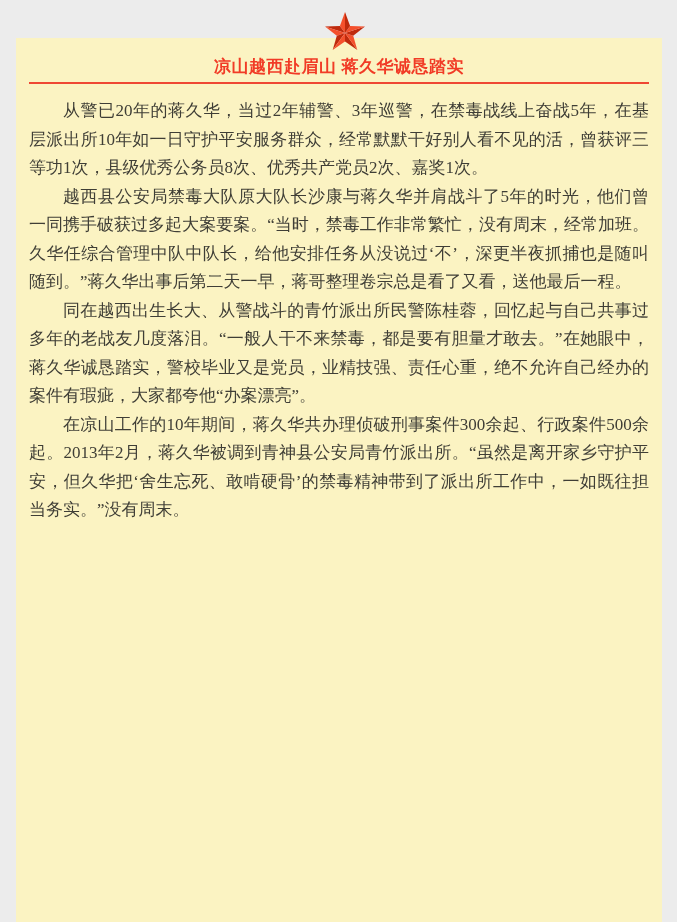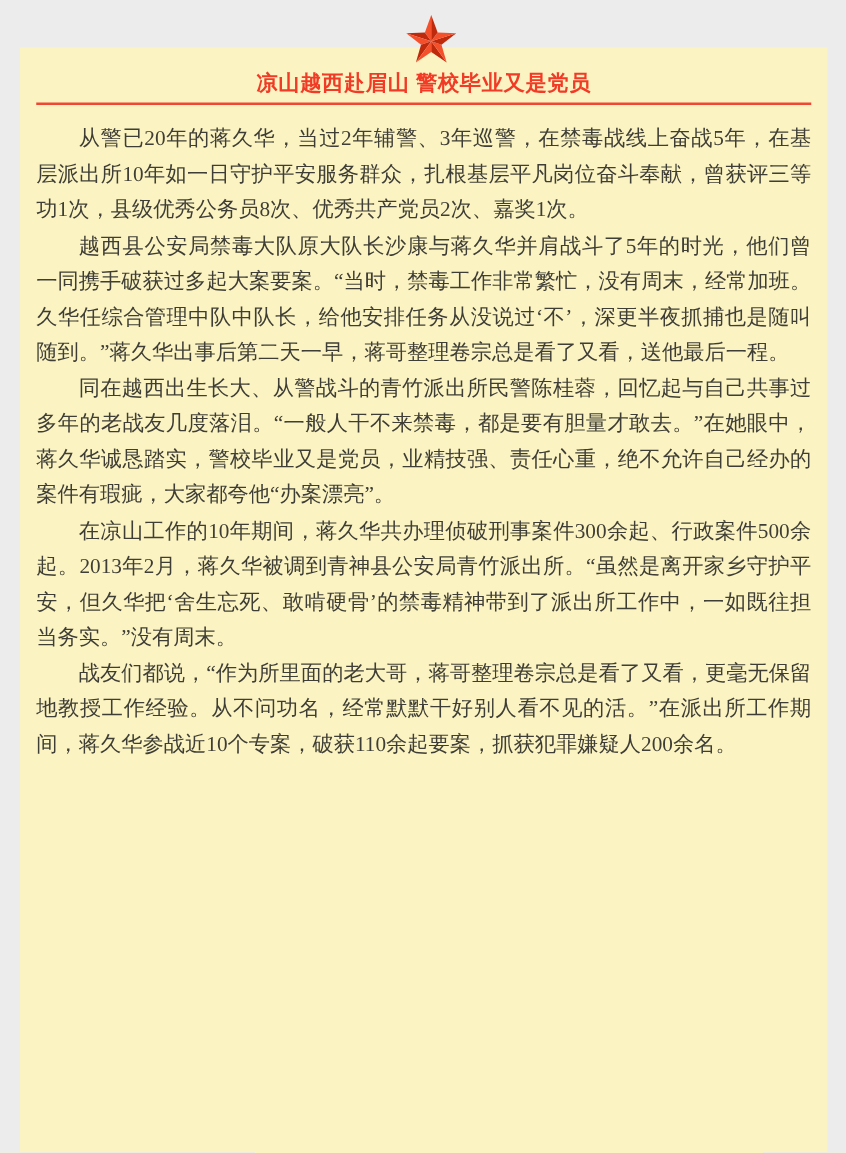--- a/index.html
+++ b/index.html
@@ -72,25 +72,24 @@
       <polygon points="23,23 10.7,40.0 23,31.6" fill="#f4502c"></polygon>
       <polygon points="23,23 23,31.6 35.3,40.0" fill="#bf2a0d"></polygon>
       <polygon points="23,23 35.3,40.0 31.2,25.7" fill="#f4502c"></polygon>
       <polygon points="23,23 31.2,25.7 43.0,16.5" fill="#bf2a0d"></polygon>
       <polygon points="23,23 43.0,16.5 28.1,16.0" fill="#f4502c"></polygon>
       <polygon points="23,23 28.1,16.0 23,2" fill="#bf2a0d"></polygon>
     </svg>
   </div>
 
   <div class="card">
-    <h1 class="title">凉山越西赴眉山 警校毕业又是党员</h1>
+    <h1 class="title">凉山越西赴眉山 蒋久华诚恳踏实</h1>
     <div class="divider"></div>
 
     <div class="article-body">
-      <p>从警已20年的蒋久华，当过2年辅警、3年巡警，在禁毒战线上奋战5年，在基层派出所10年如一日守护平安服务群众，扎根基层平凡岗位奋斗奉献，曾获评三等功1次，县级优秀公务员8次、优秀共产党员2次、嘉奖1次。</p>
+      <p>从警已20年的蒋久华，当过2年辅警、3年巡警，在禁毒战线上奋战5年，在基层派出所10年如一日守护平安服务群众，经常默默干好别人看不见的活，曾获评三等功1次，县级优秀公务员8次、优秀共产党员2次、嘉奖1次。</p>
       <p>越西县公安局禁毒大队原大队长沙康与蒋久华并肩战斗了5年的时光，他们曾一同携手破获过多起大案要案。“当时，禁毒工作非常繁忙，没有周末，经常加班。久华任综合管理中队中队长，给他安排任务从没说过‘不’，深更半夜抓捕也是随叫随到。”蒋久华出事后第二天一早，蒋哥整理卷宗总是看了又看，送他最后一程。</p>
       <p>同在越西出生长大、从警战斗的青竹派出所民警陈桂蓉，回忆起与自己共事过多年的老战友几度落泪。“一般人干不来禁毒，都是要有胆量才敢去。”在她眼中，蒋久华诚恳踏实，警校毕业又是党员，业精技强、责任心重，绝不允许自己经办的案件有瑕疵，大家都夸他“办案漂亮”。</p>
       <p>在凉山工作的10年期间，蒋久华共办理侦破刑事案件300余起、行政案件500余起。2013年2月，蒋久华被调到青神县公安局青竹派出所。“虽然是离开家乡守护平安，但久华把‘舍生忘死、敢啃硬骨’的禁毒精神带到了派出所工作中，一如既往担当务实。”没有周末。</p>
-      <p>战友们都说，“作为所里面的老大哥，蒋哥整理卷宗总是看了又看，更毫无保留地教授工作经验。从不问功名，经常默默干好别人看不见的活。”在派出所工作期间，蒋久华参战近10个专案，破获110余起要案，抓获犯罪嫌疑人200余名。</p>
     </div>
   </div>
 
 </div>
 
 </body></html>

